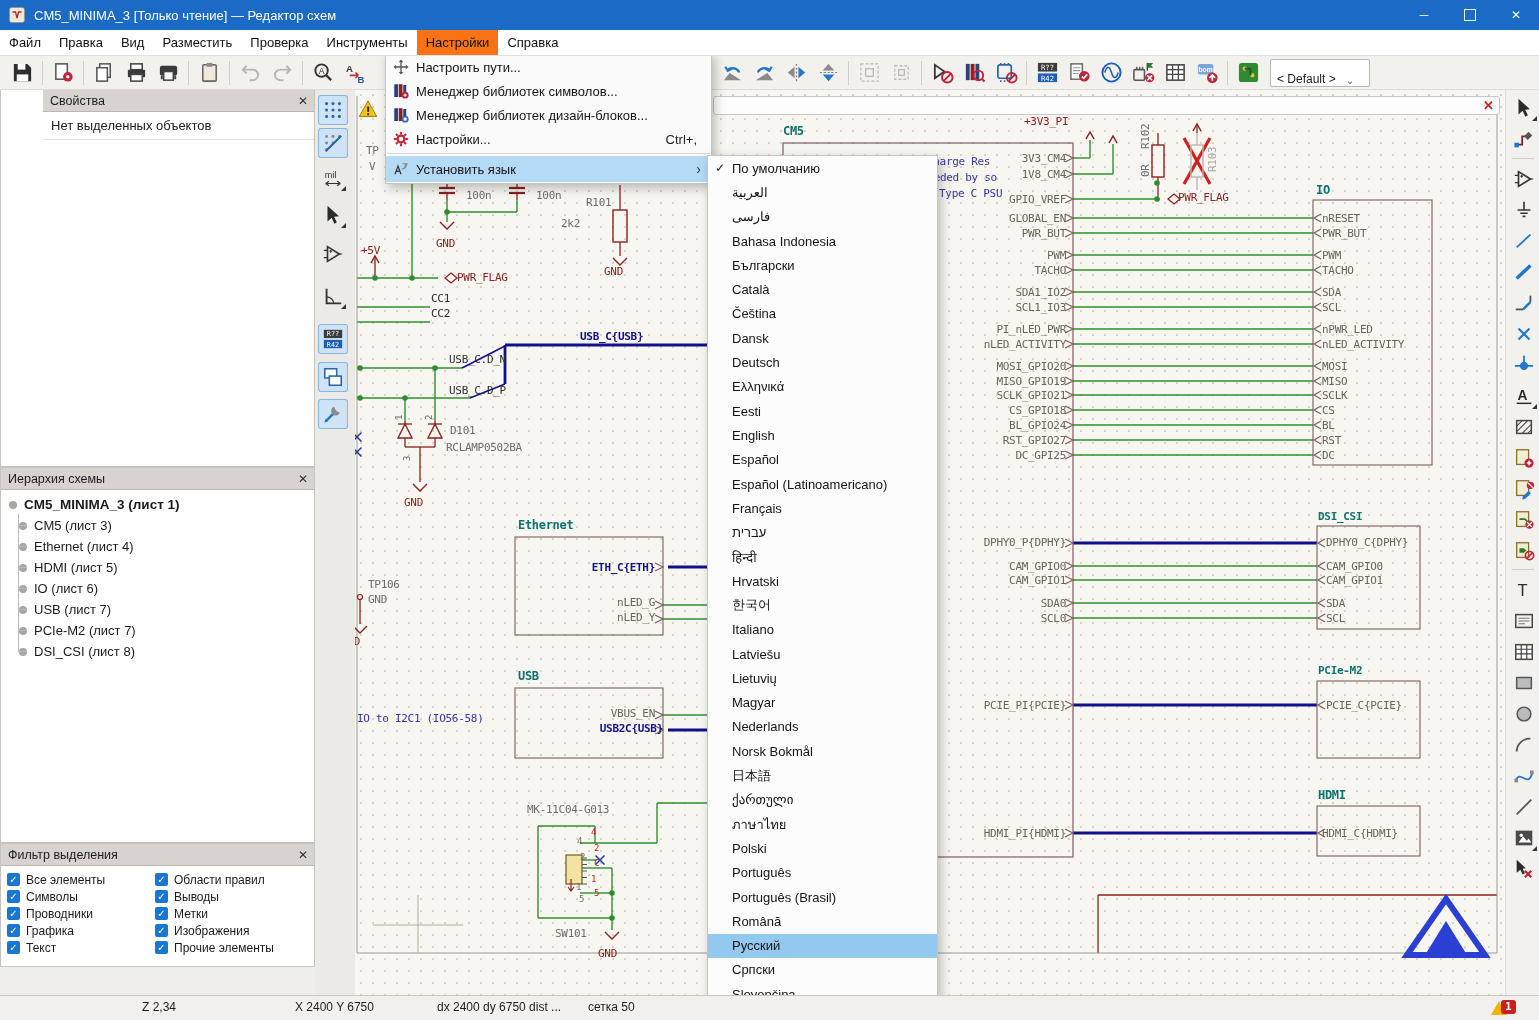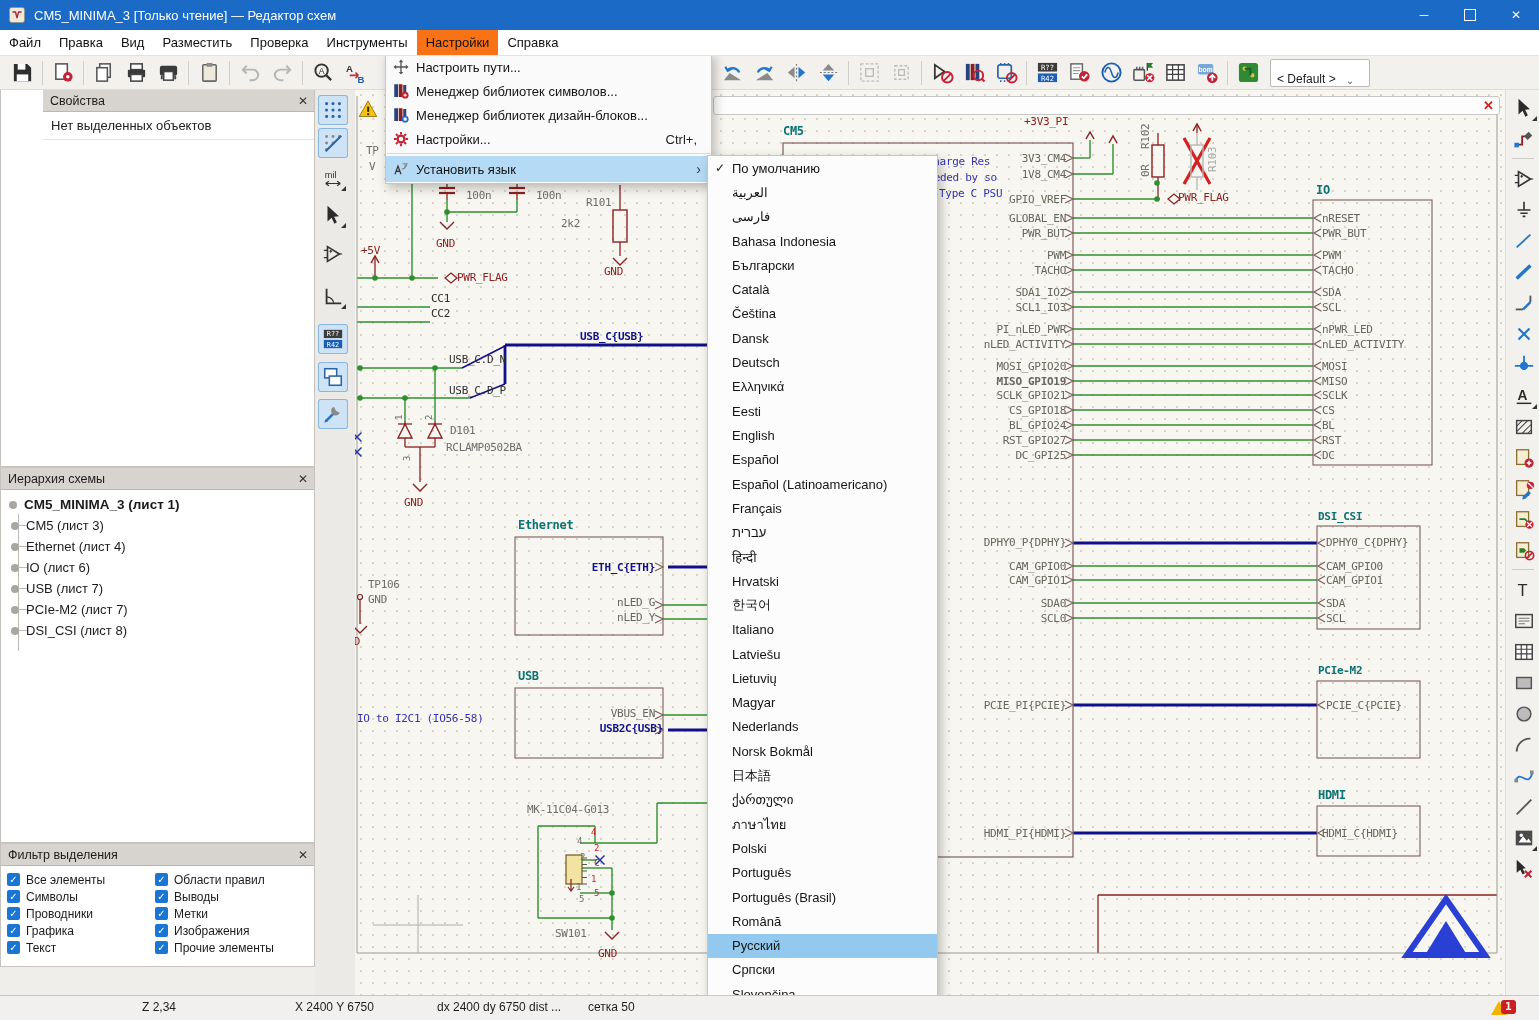--- a/index.html
+++ b/index.html
@@ -37,21 +37,21 @@
   .panel{position:absolute;left:0;width:315px;background:#fff;z-index:18;border:1px solid #c6c3bf;box-sizing:border-box;}
   .phead{height:21px;background:#d7d4cf;display:flex;align-items:center;border-bottom:1px solid #bab7b2;}
   .phead .pt{font-size:12.5px;color:#1c1c1c;padding-left:7px;flex:1;}
   .phead .px{width:22px;text-align:center;color:#333;font-size:12px;}
   #prop-empty{font-size:13px;color:#222;padding:6px 8px;border-bottom:1px solid #e4e2df;}
   #hier-list{position:relative;padding:4px 0 0 0;font-size:13px;color:#1b1b1b;}
   .hrow{height:21px;display:flex;align-items:center;position:relative;}
   .hrow .dot{width:8px;height:8px;border-radius:50%;background:#a8a6a2;margin-right:7px;flex:none;}
   .hrow.root{font-weight:bold;font-size:13.5px;}
   .hrow.root .dot{margin-left:8px;}
-  .hrow.child{padding-left:10px;}
+  .hrow.child{padding-left:18px;}
   .hrow.child::before{content:"";position:absolute;left:17px;top:10px;width:9px;height:1px;background:#bdbab6;}
   #hier-vline{position:absolute;left:17px;top:24px;width:1px;background:#bdbab6;}
   #filter-grid{display:grid;grid-template-columns:148px 1fr;padding:6px 0 0 6px;row-gap:2px;}
   .frow{display:flex;align-items:center;height:15px;}
   .fcheck{width:13px;height:13px;background:#1976d2;border-radius:2px;color:#fff;font-size:10px;line-height:13px;text-align:center;margin-right:6px;flex:none;}
   .flabel{font-size:12px;color:#1b1b1b;white-space:nowrap;}
   
   #canvas{position:absolute;left:355px;top:89px;width:1150px;height:906px;background:#f7f6f0;z-index:1;
     background-image:radial-gradient(circle,#d6d4c8 0.8px,transparent 0.9px);background-size:12px 12px;}
   #schem-svg{position:absolute;left:0;top:0;width:1539px;height:1020px;z-index:2;pointer-events:none;}
@@ -613,21 +613,21 @@
     <span class="slab p " style="left: 1066px; top: 193px; transform: translateX(-100%);">GPIO_VREF</span>
     <span class="slab p " style="left: 1066px; top: 212px; transform: translateX(-100%);">GLOBAL_EN</span>
     <span class="slab p " style="left: 1066px; top: 227px; transform: translateX(-100%);">PWR_BUT</span>
     <span class="slab p " style="left: 1066px; top: 249px; transform: translateX(-100%);">PWM</span>
     <span class="slab p " style="left: 1066px; top: 264px; transform: translateX(-100%);">TACHO</span>
     <span class="slab p " style="left: 1066px; top: 286px; transform: translateX(-100%);">SDA1_IO2</span>
     <span class="slab p " style="left: 1066px; top: 301px; transform: translateX(-100%);">SCL1_IO3</span>
     <span class="slab p " style="left: 1066px; top: 323px; transform: translateX(-100%);">PI_nLED_PWR</span>
     <span class="slab p " style="left: 1066px; top: 338px; transform: translateX(-100%);">nLED_ACTIVITY</span>
     <span class="slab p " style="left: 1066px; top: 360px; transform: translateX(-100%);">MOSI_GPIO20</span>
-    <span class="slab p " style="left: 1066px; top: 375px; transform: translateX(-100%); font-weight: bold;">MISO_GPIO19</span>
+    <span class="slab p " style="left: 1066px; top: 375px; transform: translateX(-100%);">MISO_GPIO19</span>
     <span class="slab p " style="left: 1066px; top: 389px; transform: translateX(-100%);">SCLK_GPIO21</span>
     <span class="slab p " style="left: 1066px; top: 404px; transform: translateX(-100%);">CS_GPIO18</span>
     <span class="slab p " style="left: 1066px; top: 419px; transform: translateX(-100%);">BL_GPIO24</span>
     <span class="slab p " style="left: 1066px; top: 434px; transform: translateX(-100%);">RST_GPIO27</span>
     <span class="slab p " style="left: 1066px; top: 449px; transform: translateX(-100%);">DC_GPI25</span>
     <span class="slab p " style="left: 1066px; top: 536px; transform: translateX(-100%);">DPHY0_P{DPHY}</span>
     <span class="slab p " style="left: 1066px; top: 560px; transform: translateX(-100%);">CAM_GPIO0</span>
     <span class="slab p " style="left: 1066px; top: 574px; transform: translateX(-100%);">CAM_GPIO1</span>
     <span class="slab p " style="left: 1066px; top: 597px; transform: translateX(-100%);">SDA0</span>
     <span class="slab p " style="left: 1066px; top: 612px; transform: translateX(-100%);">SCL0</span>
@@ -1095,20 +1095,24 @@
       <div class="hrow child">
         <span class="dot"></span>
         <span>CM5 (лист 3)</span>
       </div>
       <div class="hrow child">
         <span class="dot"></span>
         <span>Ethernet (лист 4)</span>
       </div>
       <div class="hrow child">
         <span class="dot"></span>
+        <span>HDMI (лист 5)</span>
+      </div>
+      <div class="hrow child">
+        <span class="dot"></span>
         <span>IO (лист 6)</span>
       </div>
       <div class="hrow child">
         <span class="dot"></span>
         <span>USB (лист 7)</span>
       </div>
       <div class="hrow child">
         <span class="dot"></span>
         <span>PCIe-M2 (лист 7)</span>
       </div>

